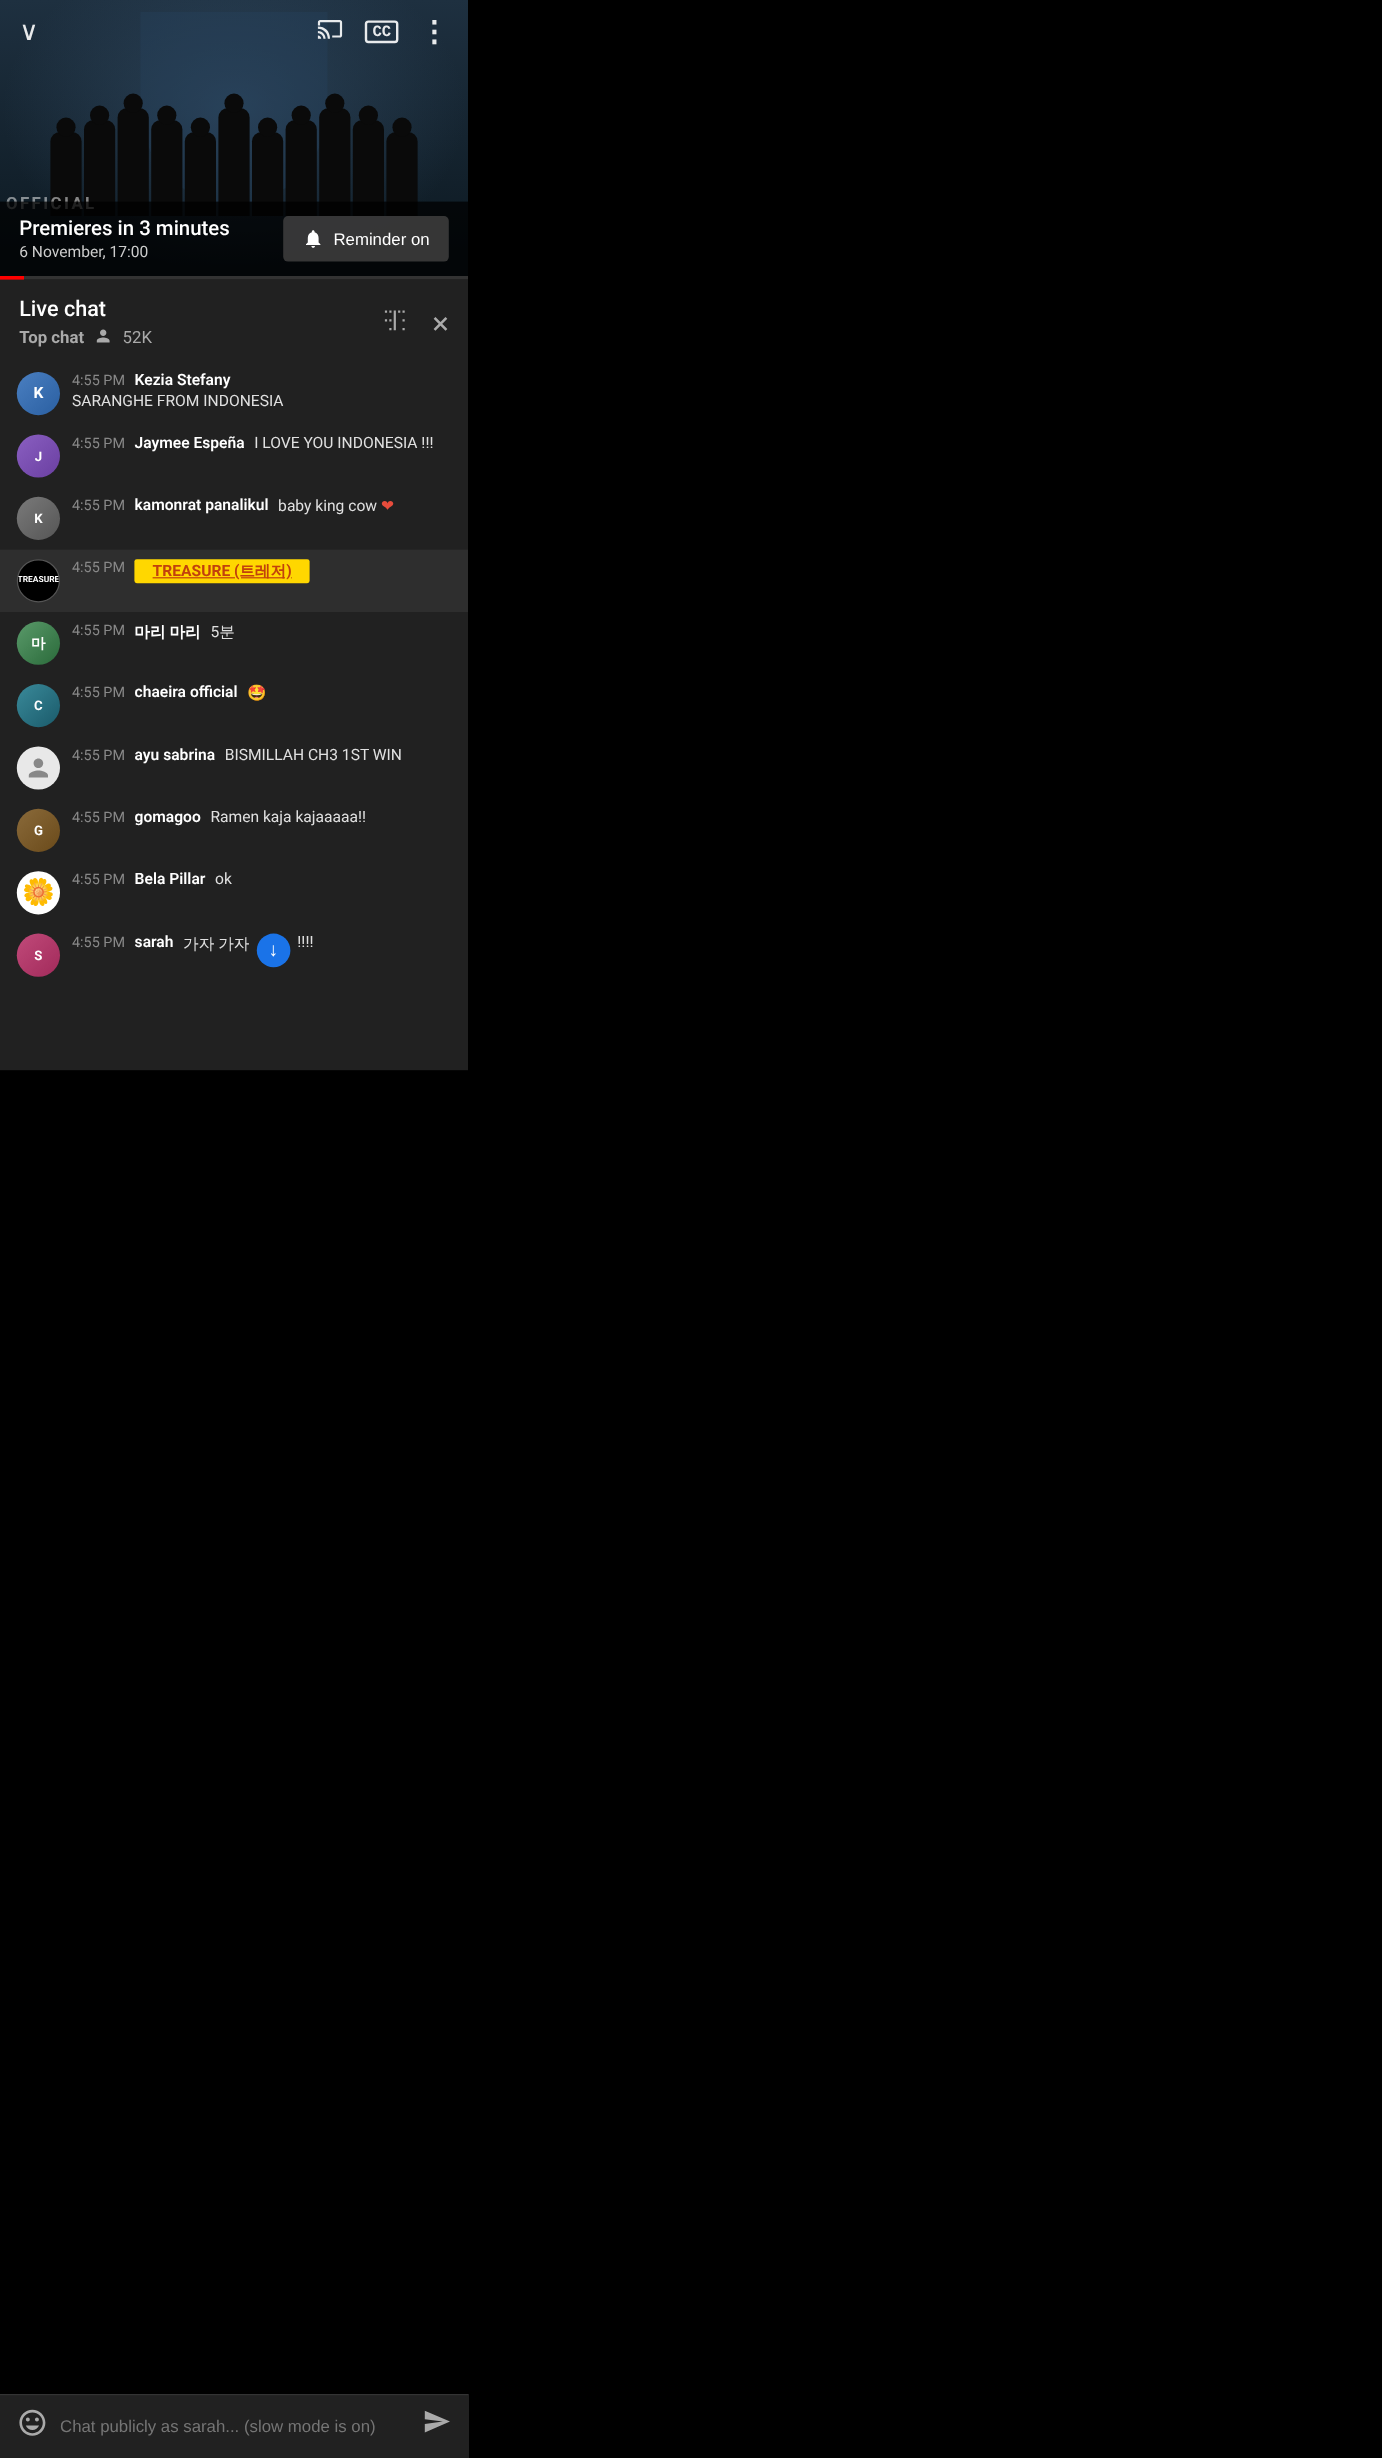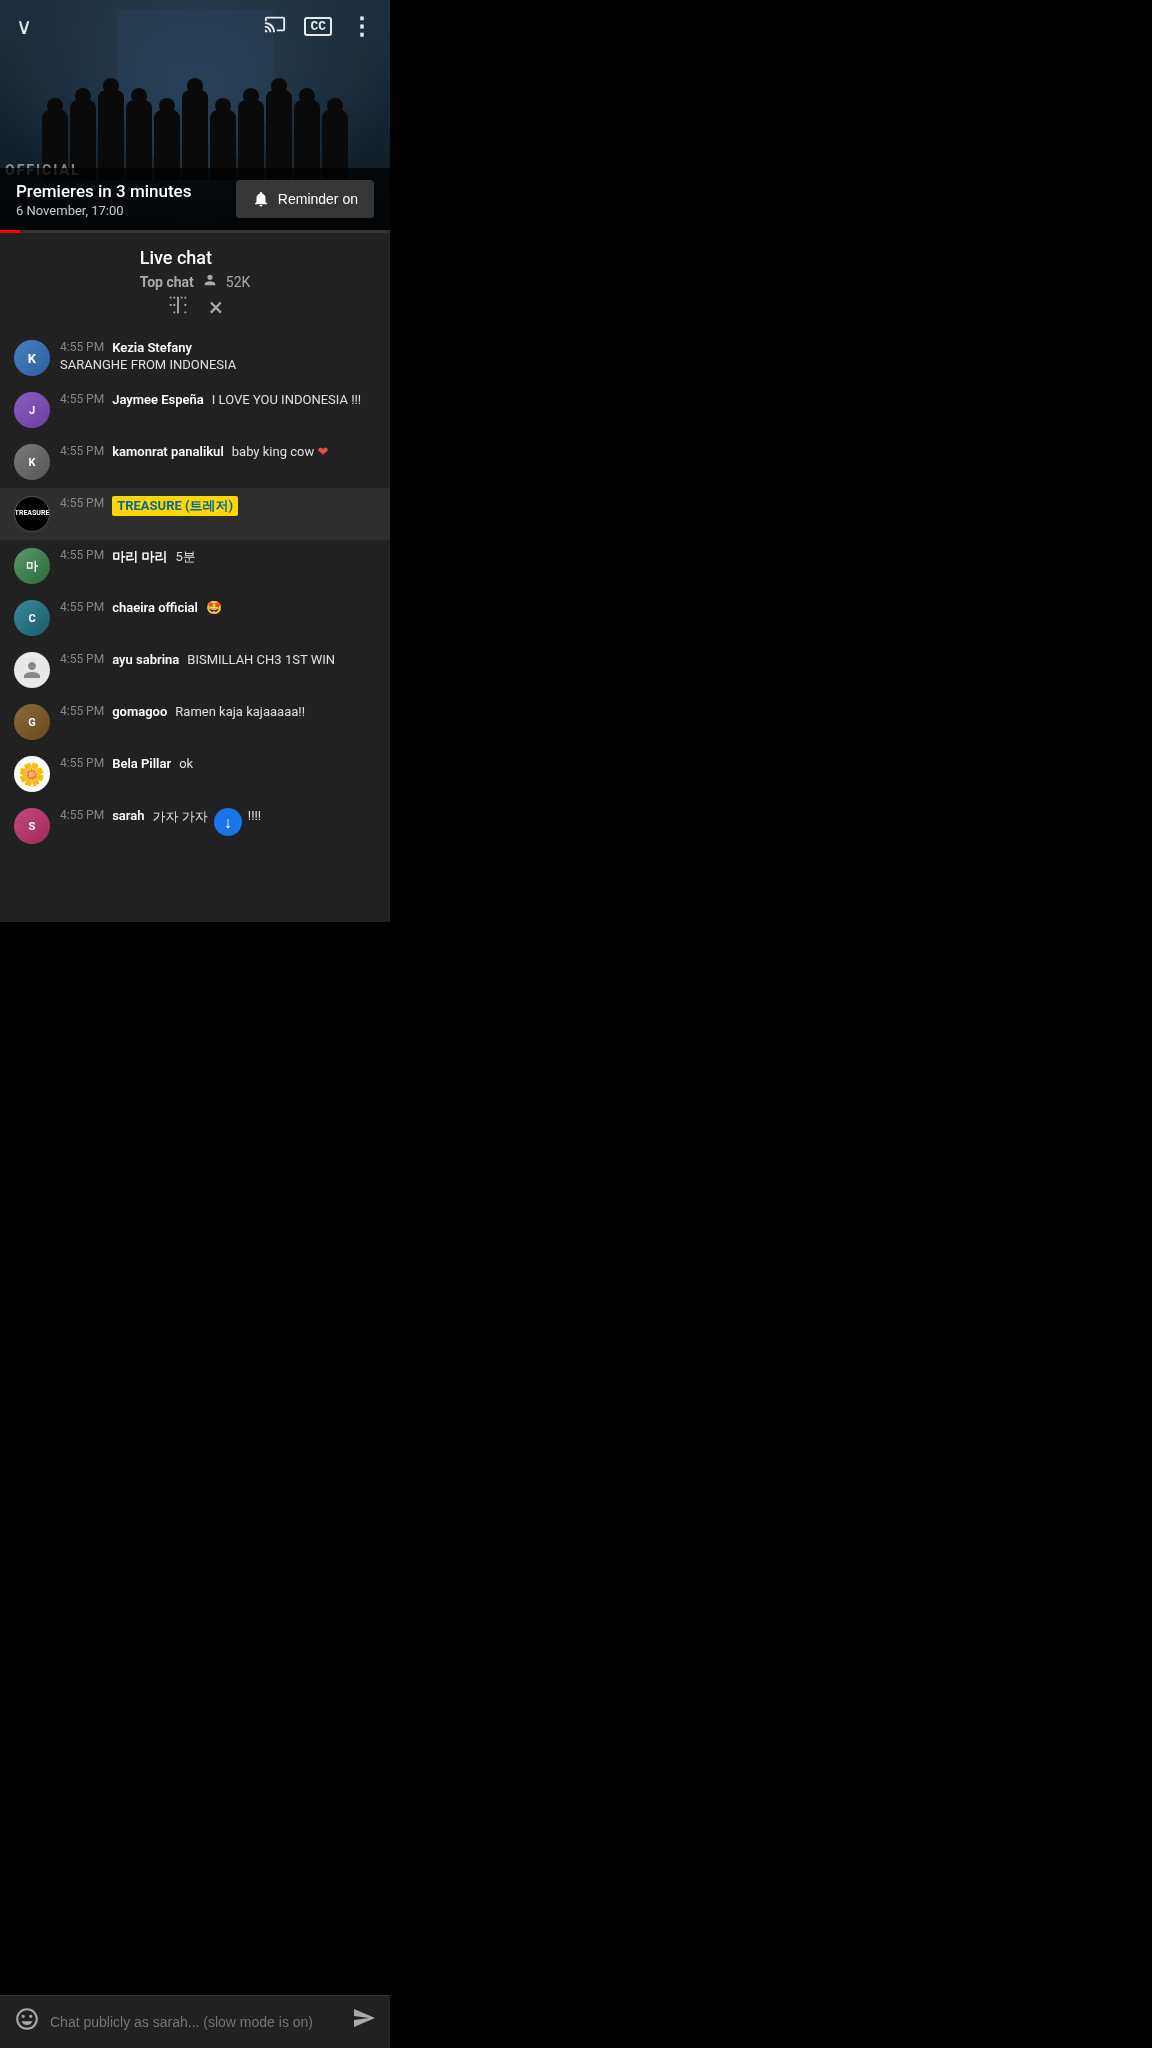--- a/index.html
+++ b/index.html
@@ -109,21 +109,20 @@
     .live-chat {
       background: #212121;
       min-height: 640px;
     }
 
     .chat-header {
       padding: 14px 16px 10px;
       display: flex;
       align-items: center;
       justify-content: space-between;
-      flex-direction: column;
     }
 
     .chat-header-left h2 {
       color: #fff;
       font-size: 18px;
       font-weight: 500;
     }
 
     .chat-header-left .chat-sub {
       display: flex;
@@ -210,24 +209,25 @@
 
     .message-author {
       color: #fff;
       font-size: 13px;
       font-weight: 600;
       margin-right: 6px;
     }
 
     .message-author.official {
       background: #FFD700;
-      color: #0369a1;
-      padding: 1px 5px;
+      color: #c2410c;
+      padding: 1px 15px;
       border-radius: 2px;
       font-weight: 700;
+      text-decoration: underline;
     }
 
     .message-text {
       color: #e0e0e0;
       font-size: 13px;
       word-break: break-word;
     }
 
     .message-inline {
       display: flex;

